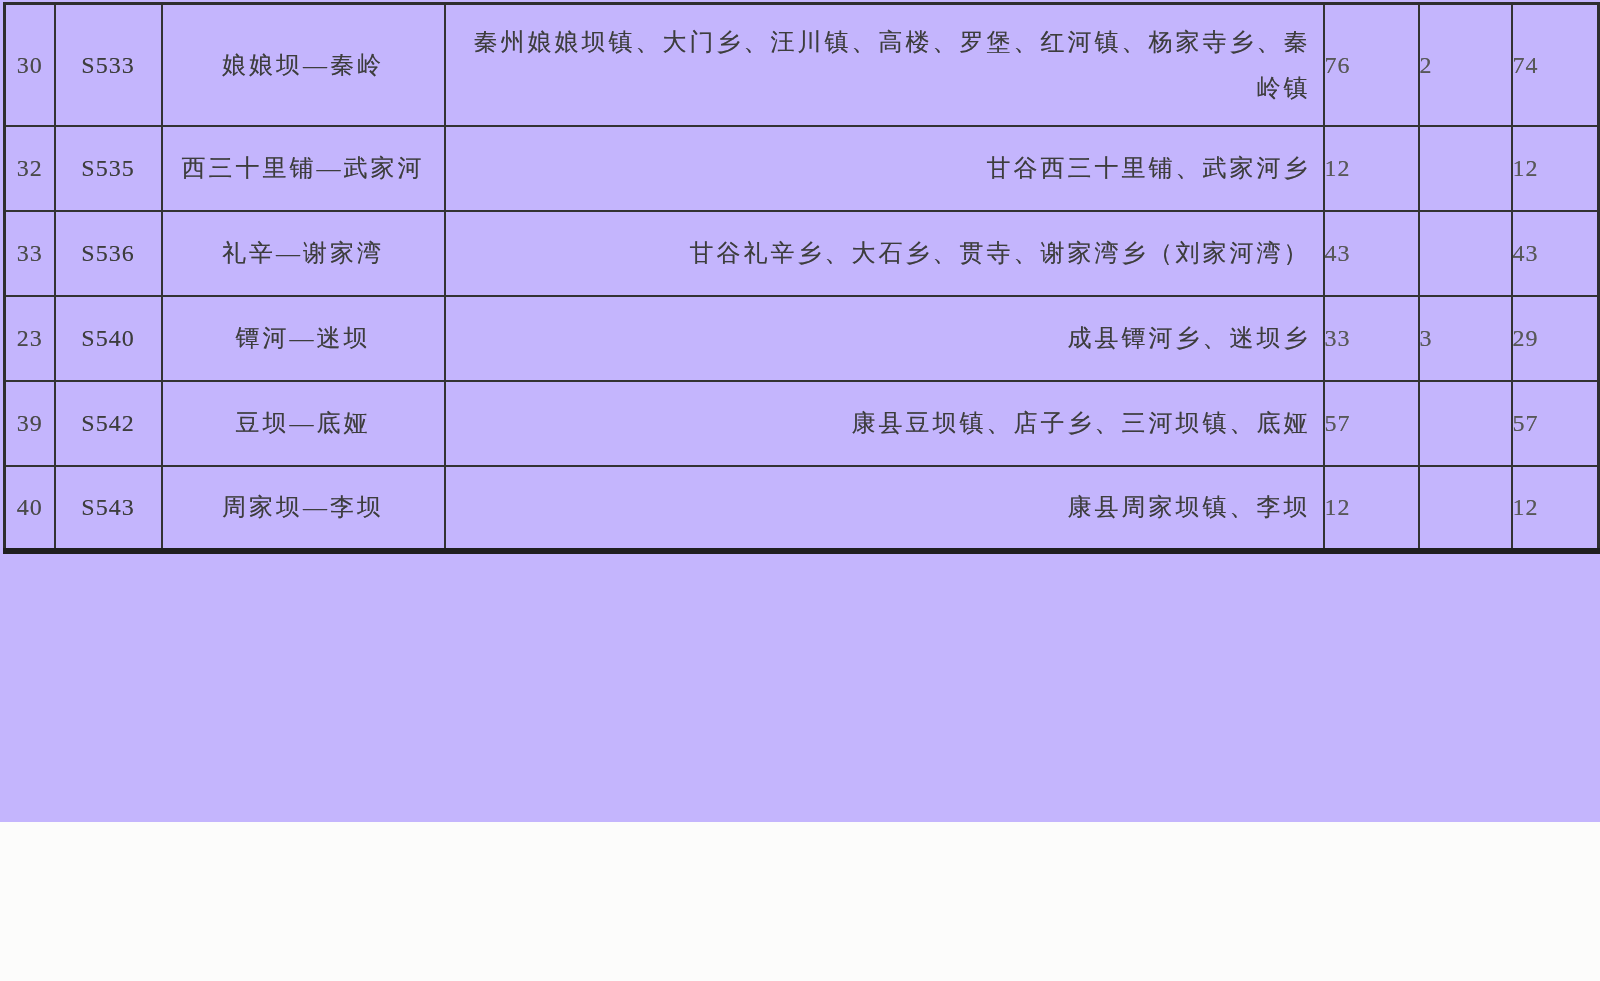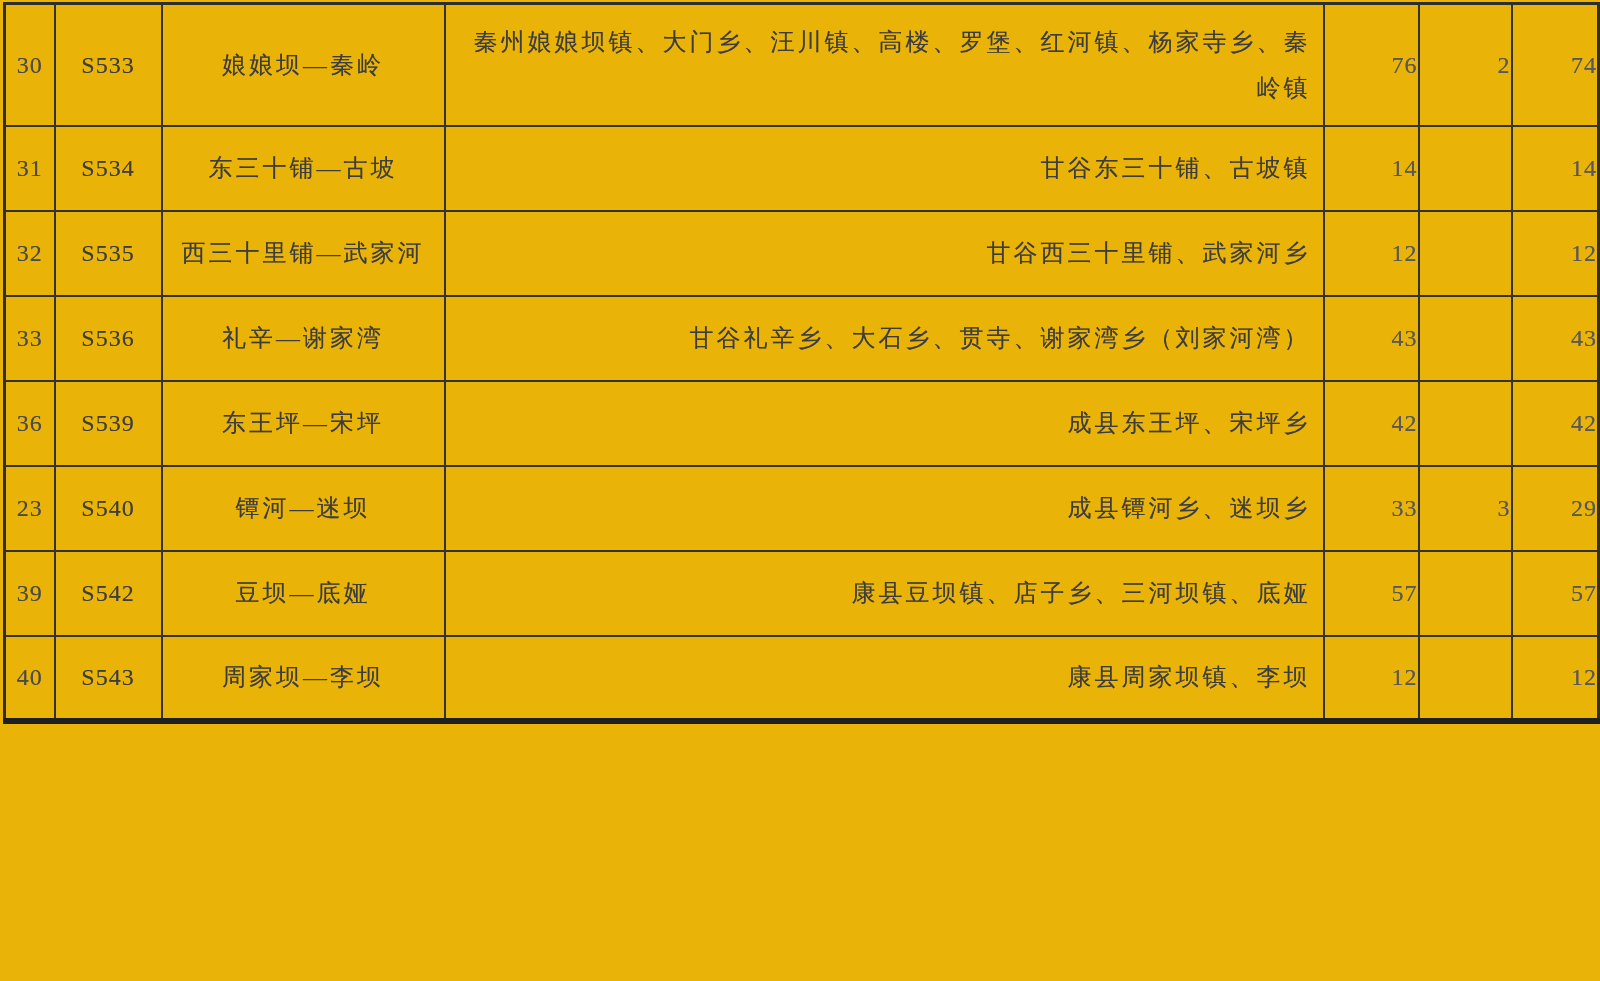--- a/index.html
+++ b/index.html
@@ -7,22 +7,22 @@
     padding: 0;
     width: 1600px;
     height: 981px;
     background: #fcfcfb;
     overflow: hidden;
     font-family: "Liberation Serif", "DejaVu Serif", serif;
   }
   .sheet {
     position: absolute;
     left: 0; top: 0;
-    width: 1600px; height: 981px;
-    background: #eab308;
+    width: 1600px; height: 822px;
+    background: #c4b5fd;
     text-decoration: underline;
   }
   table.route-table {
     position: absolute;
     left: 3px;
     top: 2px;
     border-collapse: collapse;
     table-layout: fixed;
     width: 1594px;
     border-top: 3px solid #2e2e2e;
@@ -44,21 +44,21 @@
   tr.tall { height: 122px; }
   td.c-no, td.c-code, td.c-name {
     text-align: center;
   }
   td.c-desc {
     text-align: right;
     padding-left: 14px;
     padding-right: 12px;
   }
   td.c-num {
-    text-align: right;
+    text-align: left;
     letter-spacing: 1px;
     color: #585858;
   }
   td.c-no { color: #4a4a4a; letter-spacing: 1px; }
   td.c-code { letter-spacing: 1px; }
   
   td span { text-shadow: 0 0 0.6px rgba(70,70,70,0.55); }
 </style>
 </head>
 <body>
@@ -78,54 +78,36 @@
         <tr class="tall">
       <td class="c-no"><span>30</span></td>
       <td class="c-code"><span>S533</span></td>
       <td class="c-name"><span>娘娘坝—秦岭</span></td>
       <td class="c-desc"><span>秦州娘娘坝镇、大门乡、汪川镇、高楼、罗堡、红河镇、杨家寺乡、秦岭镇</span></td>
       <td class="c-num"><span>76</span></td>
       <td class="c-num"><span>2</span></td>
       <td class="c-num"><span>74</span></td>
     </tr>
         <tr>
-      <td class="c-no"><span>31</span></td>
-      <td class="c-code"><span>S534</span></td>
-      <td class="c-name"><span>东三十铺—古坡</span></td>
-      <td class="c-desc"><span>甘谷东三十铺、古坡镇</span></td>
-      <td class="c-num"><span>14</span></td>
-      <td class="c-num"><span></span></td>
-      <td class="c-num"><span>14</span></td>
-    </tr>
-        <tr>
       <td class="c-no"><span>32</span></td>
       <td class="c-code"><span>S535</span></td>
       <td class="c-name"><span>西三十里铺—武家河</span></td>
       <td class="c-desc"><span>甘谷西三十里铺、武家河乡</span></td>
       <td class="c-num"><span>12</span></td>
       <td class="c-num"><span></span></td>
       <td class="c-num"><span>12</span></td>
     </tr>
         <tr>
       <td class="c-no"><span>33</span></td>
       <td class="c-code"><span>S536</span></td>
       <td class="c-name"><span>礼辛—谢家湾</span></td>
       <td class="c-desc"><span>甘谷礼辛乡、大石乡、贯寺、谢家湾乡（刘家河湾）</span></td>
       <td class="c-num"><span>43</span></td>
       <td class="c-num"><span></span></td>
       <td class="c-num"><span>43</span></td>
-    </tr>
-        <tr>
-      <td class="c-no"><span>36</span></td>
-      <td class="c-code"><span>S539</span></td>
-      <td class="c-name"><span>东王坪—宋坪</span></td>
-      <td class="c-desc"><span>成县东王坪、宋坪乡</span></td>
-      <td class="c-num"><span>42</span></td>
-      <td class="c-num"><span></span></td>
-      <td class="c-num"><span>42</span></td>
     </tr>
         <tr>
       <td class="c-no"><span>23</span></td>
       <td class="c-code"><span>S540</span></td>
       <td class="c-name"><span>镡河—迷坝</span></td>
       <td class="c-desc"><span>成县镡河乡、迷坝乡</span></td>
       <td class="c-num"><span>33</span></td>
       <td class="c-num"><span>3</span></td>
       <td class="c-num"><span>29</span></td>
     </tr>

